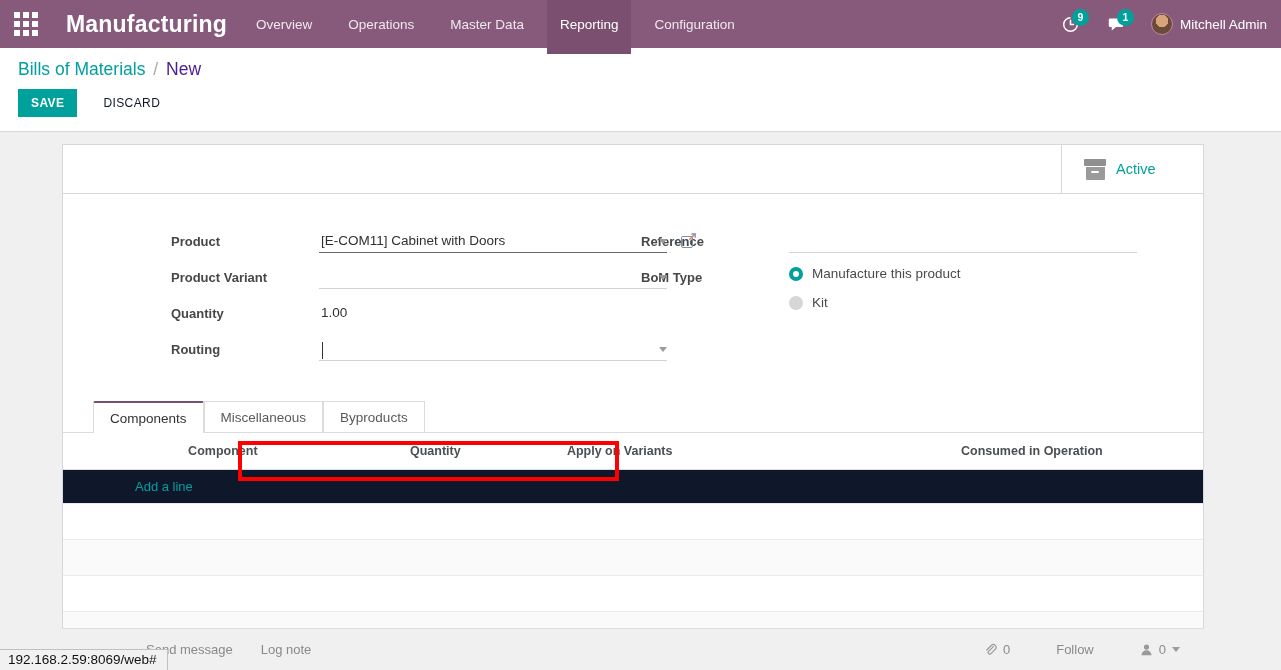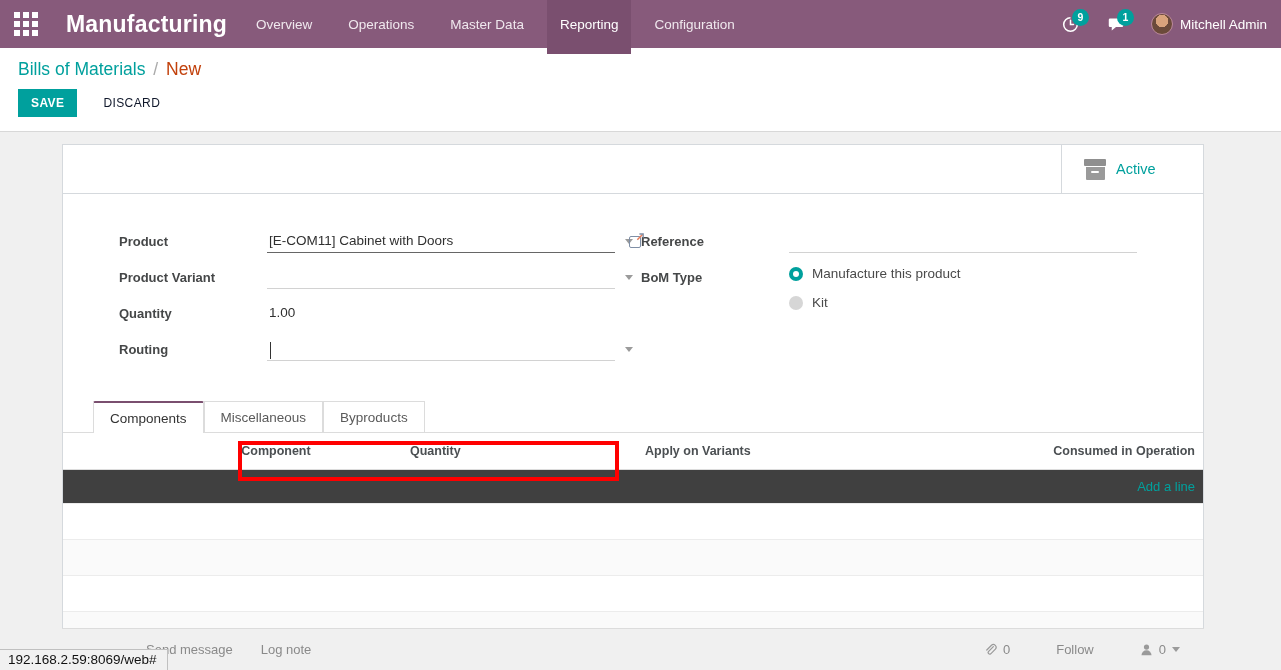--- a/index.html
+++ b/index.html
@@ -66,21 +66,21 @@
   .user-name { color: #fff; font-size: 13.5px; white-space: nowrap; }
 
   
   .control-panel {
     background: #fff; border-bottom: 1px solid #d8d8d8;
     padding: 11px 0 10px 18px; height: 84px;
   }
   .breadcrumb { font-size: 17.5px; margin-bottom: 9px; }
   .bc-link { color: #00A09D; cursor: pointer; }
   .bc-sep { color: #aaa; margin: 0 3px; }
-  .bc-current { color: #c2410c; margin-top: 48px; }
+  .bc-current { color: #4c1d95; margin-top: 48px; }
   .cp-buttons { display: flex; align-items: center; gap: 16px; }
   .btn-save {
     background: #00A09D; color: #fff; border: none;
     font-size: 12px; font-weight: bold; letter-spacing: .4px;
     padding: 7px 13px; cursor: pointer;
     font-family: "Liberation Sans", sans-serif;
   }
   .btn-discard {
     background: transparent; color: #0f172a; border: none;
     font-size: 12px; font-weight: normal; letter-spacing: .4px;
@@ -121,21 +121,21 @@
   .archive-icon .slot {
     position: absolute; top: 12px; left: 7px; width: 8px; height: 2.5px;
     background: #fff; border-radius: 1px;
   }
   .stat-label { color: #00A09D; font-size: 14.5px; }
 
   
   .form-body { padding: 36px 0 0 0; }
   .form-cols { display: flex; }
   .col { width: 50%; padding-left: 30px; }
-  .col.left { padding-left: 56px; }
+  .col.left { padding-left: 108px; }
   .col.right { padding-left: 8px; }
   .frow {
     display: flex; align-items: flex-start;
     margin-bottom: 8px; min-height: 28px;
   }
   .flabel {
     width: 148px; font-size: 13px; font-weight: bold;
     color: #454748; padding-top: 4px; flex-shrink: 0;
   }
   .fvalue { flex: 1; position: relative; }
@@ -201,31 +201,31 @@
   .tab.active {
     background: #fff; border-color: #dcdcdc; color: #333;
     border-top: 2px solid #7a4f6f; border-radius: 2px 2px 0 0;
   }
   .tab:not(.active) {
     border-color: #dcdcdc; background: #fff; color: #5a5a5a;
   }
   .list-table { width: 100%; border-collapse: collapse; }
   .list-table th {
     font-size: 12.5px; font-weight: bold; color: #4b4f52;
-    text-align: right; padding: 11px 8px 11px 8px;
+    text-align: center; padding: 11px 8px 11px 8px;
     border-bottom: 1px solid #dcdcdc; background: #fff;
   }
   .list-table td {
     font-size: 13px; padding: 9px 8px; border-bottom: 1px solid #ececec;
   }
   .col-component { padding-left: 72px !important; }
   .col-qty { text-align: right !important; width: 150px; }
   .col-variants { width: 290px; padding-left: 20px !important; }
   .col-operation { padding-left: 110px !important; }
-  .row-add { background: #404040; text-align: right; }
+  .row-add { background: #0f172a; }
   .row-empty-a { background: #ffffff; height: 36px; }
   .row-empty-b { background: #fafafa; height: 36px; }
   .add-line {
     color: #00A09D; font-size: 13px; cursor: pointer;
     padding-left: 64px; display: inline-block;
   }
 
   
   .chatter {
     position: absolute; left: 0; bottom: 0; width: 1281px;

